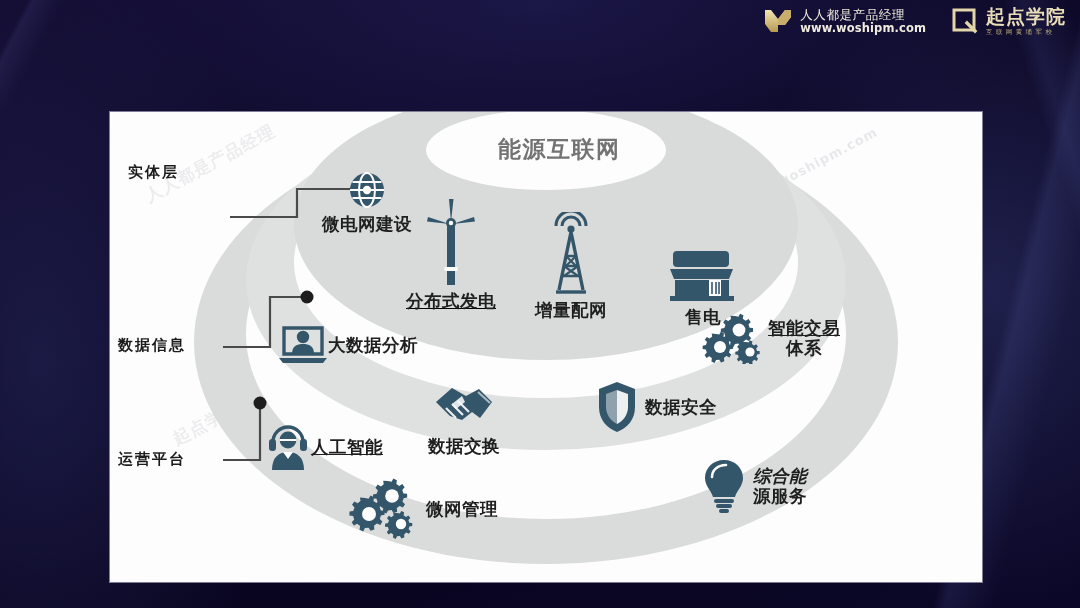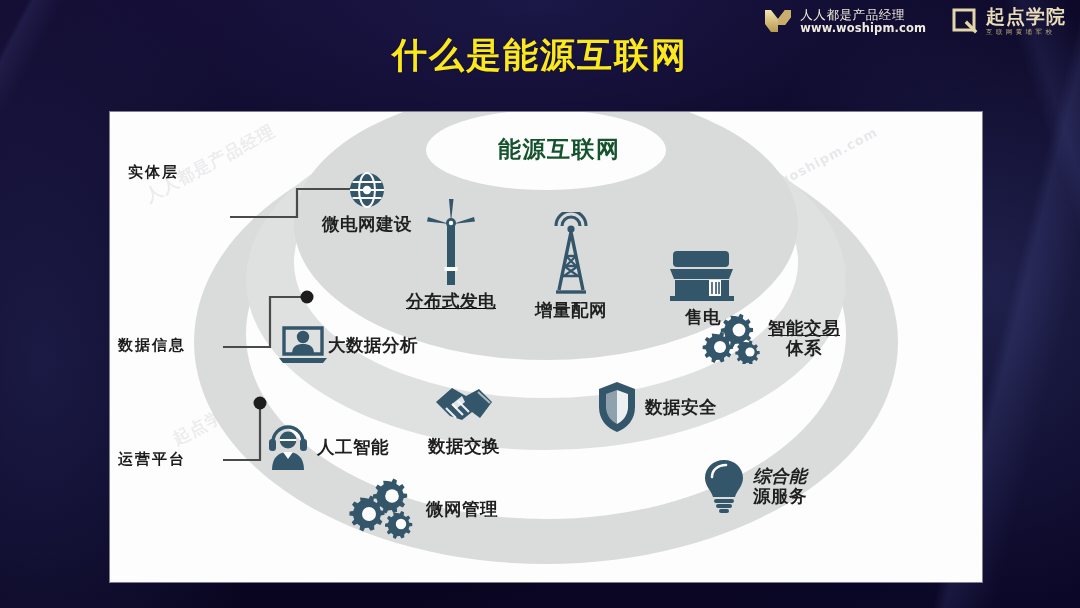--- a/index.html
+++ b/index.html
@@ -71,21 +71,21 @@
   .node .lbl{ font-size:17.5px; color:#1f1f1f; font-weight:bold; letter-spacing:.5px;
               line-height:1.15; white-space:nowrap; }
   .node.col{ flex-direction:column; align-items:center; }
   .node.col .lbl{ margin-top:2px; text-align:center; }
   .node.two .lbl{ white-space:normal; text-align:center; }
   .layer-label{
     position:absolute; font-size:15px; font-weight:bold; color:#1c1c1c;
     letter-spacing:2px; white-space:nowrap;
   }
   .center-title{
-    position:absolute; font-size:23px; font-weight:bold; color:#14532d;
+    position:absolute; font-size:23px; font-weight:bold; color:#737373;
     letter-spacing:1.5px; white-space:nowrap;
   }
   svg{ display:block; }
 </style>
 </head>
 <body>
 
 <div id="slide">
 
   <div class="header-logos">
@@ -118,21 +118,20 @@
           <path d="M15 15 L23 23" stroke="#e3d6a8" stroke-width="3.4" stroke-linecap="square"></path>
         </svg>
       </span>
       <span class="qd-txt">
         <span class="qd-cn">起点学院</span>
         <span class="qd-sub">互联网黄埔军校</span>
       </span>
     </div>
   </div>
 
-  <div class="slide-title">什么是能源互联网</div>
 
   <div class="card">
     <div class="card-inner">
 
       <div class="wm big" style="left:28px;  top:40px;  transform:rotate(-28deg);">人人都是产品经理</div>
       <div class="wm" style="left:620px; top:48px;  transform:rotate(-28deg);">www.woshipm.com</div>
       <div class="wm big" style="left:60px;  top:300px; transform:rotate(-28deg);">起点学院</div>
       <div class="wm" style="left:660px; top:290px; transform:rotate(-28deg);">人人都是产品经理</div>
       <div class="wm big" style="left:400px; top:320px; transform:rotate(-22deg);">起点学院</div>
 
@@ -287,21 +286,21 @@
           <svg width="46" height="50" viewBox="0 0 46 50">
             <path d="M8 20 a15 15 0 0 1 30 0" fill="none" stroke="#34566b" stroke-width="3.4"></path>
             <rect x="4" y="17" width="7" height="12" rx="3.2" fill="#34566b"></rect>
             <rect x="35" y="17" width="7" height="12" rx="3.2" fill="#34566b"></rect>
             <circle cx="23" cy="18" r="8.4" fill="#34566b"></circle>
             <path d="M14.5 17 h17 v2 h-17 Z" fill="#fdfdfd"></path>
             <path d="M7 48 C7 35 14 30 23 30 C32 30 39 35 39 48 Z" fill="#34566b"></path>
             <path d="M18 30 L23 37 L28 30" fill="#fdfdfd"></path>
           </svg>
         </span>
-        <span class="lbl" style="margin-left:6px;">人工智能</span>
+        <span class="lbl" style="text-decoration:underline;">人工智能</span>
       </div>
 
       <div class="node" style="left:238px; top:366px;">
         <span class="ico">
           <svg width="74" height="62" viewBox="0 0 74 62">
             <g fill="#34566b">
               <path d="M40 3 l3.6 .7 1.7-3.1 3.6 1.7 -.6 3.6 3 2.1 3-1.9 2.3 3.2 -2.3 2.7 1.2 3.4 3.6 .3 .1 3.9 -3.6 .7 -1.1 3.4 2.5 2.5 -2.1 3.3 -3.3-1.6 -2.8 2.2 .4 3.6 -3.7 1.4 -1.9-3.1 -3.6 .4 -1.7 3.2 -3.6-1.6 .6-3.6 -2.8-2.2 -3.2 1.8 -2.1-3.3 2.4-2.6 -1.1-3.4 -3.6-.5 .1-3.8 3.6-.6 1.3-3.4 -2.4-2.6 2.2-3.2 3.2 1.8 2.8-2.1 -.5-3.6Z"></path>
               <circle cx="44" cy="18" r="6.8" fill="#fdfdfd"></circle>
               <path d="M17 20 l3.7 .7 1.7-3.2 3.7 1.7 -.7 3.7 3.1 2.1 3.1-2 2.4 3.2 -2.4 2.8 1.2 3.5 3.7 .3 .1 4 -3.7 .7 -1.1 3.5 2.6 2.6 -2.1 3.4 -3.4-1.6 -2.9 2.3 .4 3.7 -3.8 1.4 -2-3.1 -3.7 .4 -1.7 3.3 -3.7-1.7 .6-3.7 -2.9-2.3 -3.3 1.9 -2.2-3.4 2.5-2.7 -1.1-3.5 -3.7-.5 .1-3.9 3.7-.7 1.3-3.5 -2.5-2.7 2.3-3.3 3.3 1.9 2.9-2.2 -.5-3.7Z"></path>
               <circle cx="21" cy="36" r="7" fill="#fdfdfd"></circle>

